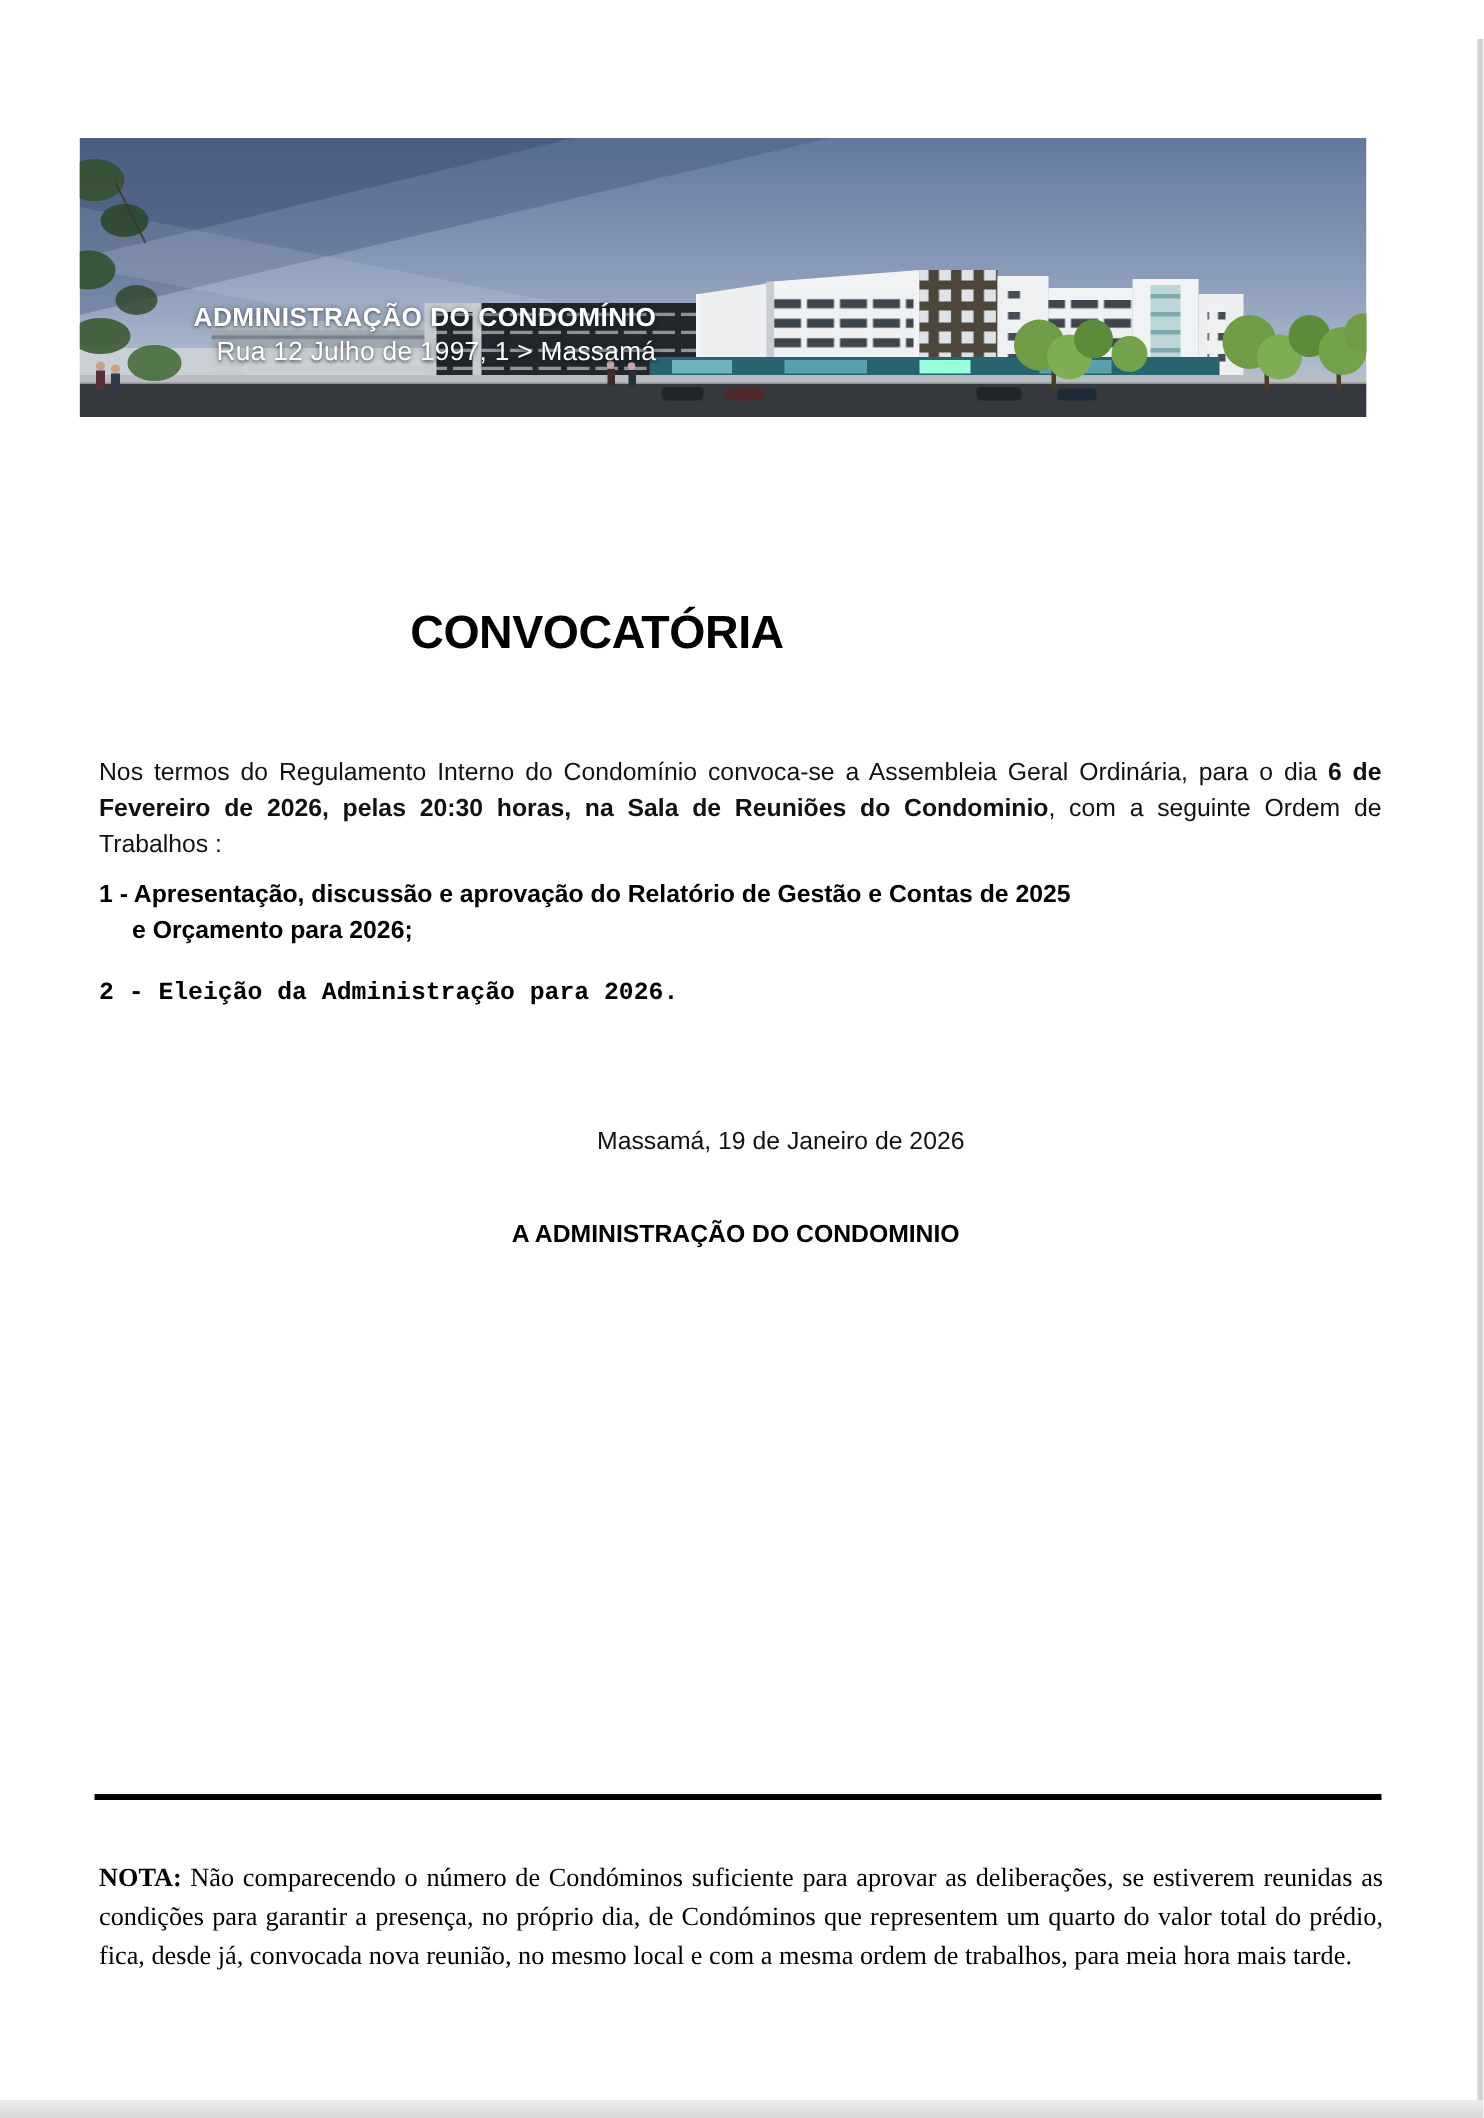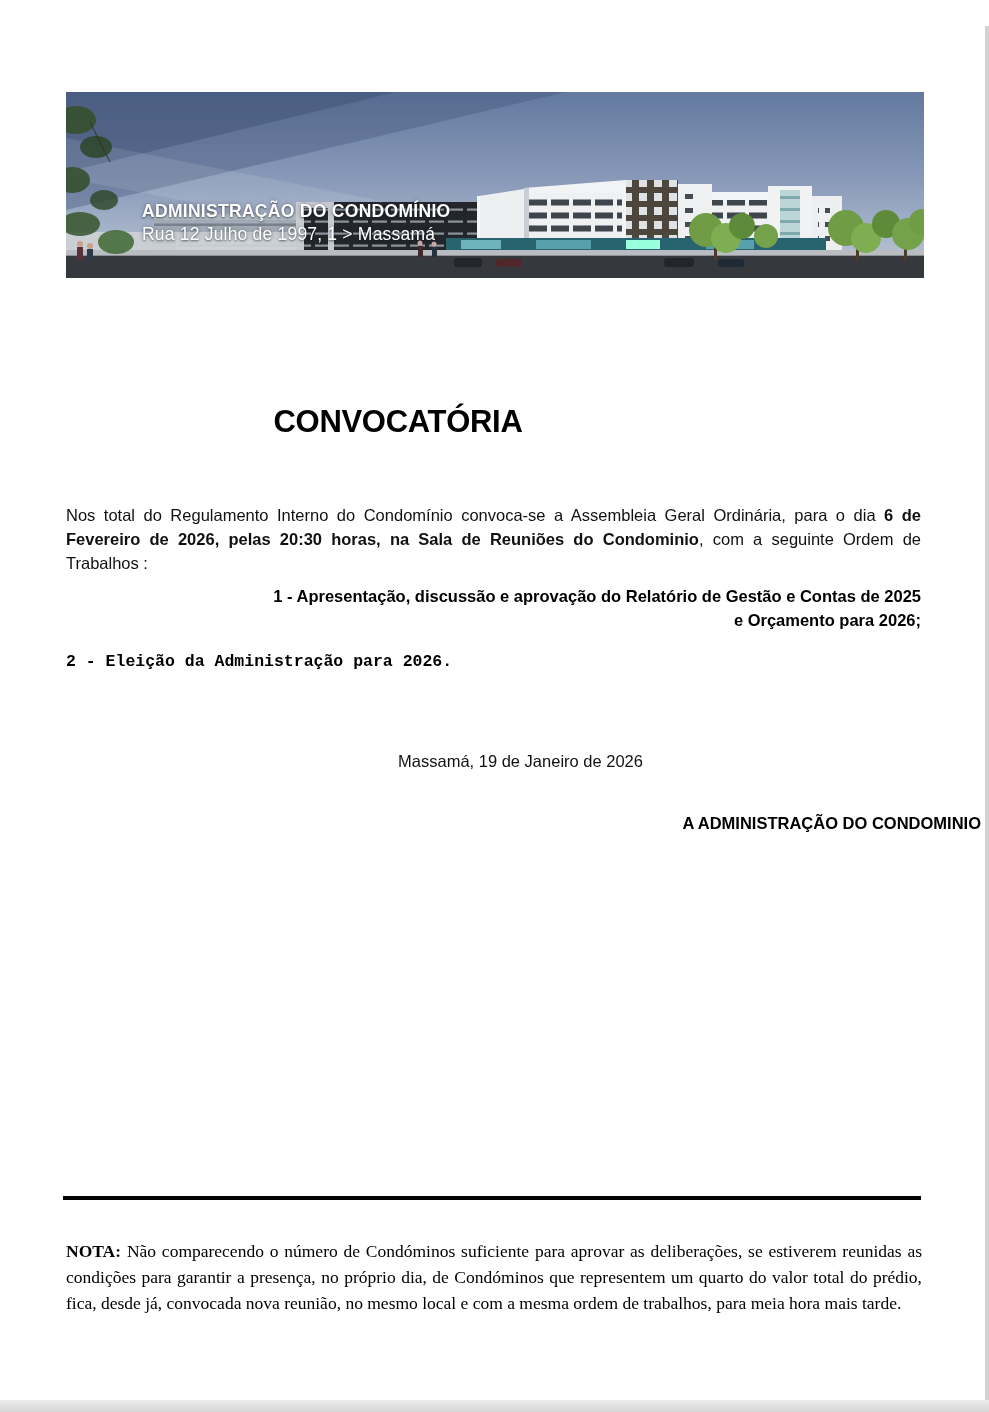--- a/index.html
+++ b/index.html
@@ -6,62 +6,62 @@
   #page{
     position:relative;
     width:989px;height:1412px;
     background:#ffffff;
     overflow:hidden;
     font-family:"Liberation Sans", sans-serif;
     color:#1a1a1a;
   }
   
   .banner{
-    position:absolute;left:66px;top:92px;width:864px;height:186px;
+    position:absolute;left:53px;top:92px;width:864px;height:186px;
     overflow:hidden;
   }
   .banner svg{display:block;width:858px;height:186px;}
   .banner-caption{
     position:absolute;left:76px;top:108px;
     color:#ffffff;
     text-shadow:0 1px 2px rgba(20,25,35,.55), 0 0 4px rgba(20,25,35,.35);
     line-height:23px;
     white-space:nowrap;
   }
   .banner-caption .org{font-size:17.5px;font-weight:bold;letter-spacing:.3px;}
-  .banner-caption .addr{font-size:17.5px;font-weight:normal;letter-spacing:.2px;}
+  .banner-caption .addr{font-size:17.5px;font-weight:normal;letter-spacing:.2px;text-align:right;}
   
   .doc-title{
     position:absolute;left:0;top:404px;width:796px;
     text-align:center;
     font-size:31px;font-weight:bold;letter-spacing:-.3px;
     color:#000;
   }
   
   .intro{
     position:absolute;left:66px;top:486px;width:855px;
     font-size:16.5px;line-height:24px;
     text-align:justify;color:#111;
   }
   .agenda-1{
     position:absolute;left:66px;top:584px;width:855px;
-    font-size:16.5px;line-height:24px;font-weight:bold;color:#000;text-align:right;
+    font-size:16.5px;line-height:24px;font-weight:bold;color:#000;
   }
   .agenda-1 .cont{display:block;padding-left:22px;}
   .agenda-2{
     position:absolute;left:66px;top:650px;width:855px;
     font-size:16.5px;line-height:24px;font-weight:bold;color:#000;font-family:Liberation Mono, monospace;
   }
   .dateline{
     position:absolute;left:0;top:752px;width:989px;
     text-align:center;font-size:16.5px;color:#111;padding-left:26px;
   }
   .signature{
     position:absolute;left:0;top:814px;width:981px;
-    text-align:right;font-size:16.5px;font-weight:bold;color:#000;
+    text-align:center;font-size:16.5px;font-weight:bold;color:#000;
   }
   
   .rule{
     position:absolute;left:63px;top:1196px;width:858px;height:4px;
     background:#000000;
   }
   .note{
     position:absolute;left:66px;top:1220px;width:856px;
     font-family:"Liberation Serif", serif;
     font-size:17.5px;line-height:26px;
@@ -222,21 +222,21 @@
     </svg>
 
     <div class="banner-caption">
       <div class="org">ADMINISTRAÇÃO DO CONDOMÍNIO</div>
       <div class="addr">Rua 12 Julho de 1997, 1 &gt; Massamá</div>
     </div>
   </div>
 
   <div class="doc-title">CONVOCATÓRIA</div>
 
-  <p class="intro"><span>Nos total do Regulamento Interno do Condomínio convoca-se a Assembleia Geral Ordinária, para o dia </span><b>6 de Fevereiro de 2026, pelas 20:30 horas, na Sala de Reuniões do Condominio</b><span>, com a seguinte Ordem de Trabalhos :</span></p>
+  <p class="intro"><span>Nos termos do Regulamento Interno do Condomínio convoca-se a Assembleia Geral Ordinária, para o dia </span><b>6 de Fevereiro de 2026, pelas 20:30 horas, na Sala de Reuniões do Condominio</b><span>, com a seguinte Ordem de Trabalhos :</span></p>
 
   <div class="agenda-1">
     <span>1 - Apresentação, discussão e aprovação do Relatório de Gestão e Contas de 2025</span>
     <span class="cont">e Orçamento para 2026;</span>
   </div>
   <div class="agenda-2">2 - Eleição da Administração para 2026.</div>
 
   <div class="dateline">Massamá, 19 de Janeiro de 2026</div>
   <div class="signature">A ADMINISTRAÇÃO DO CONDOMINIO</div>
 

